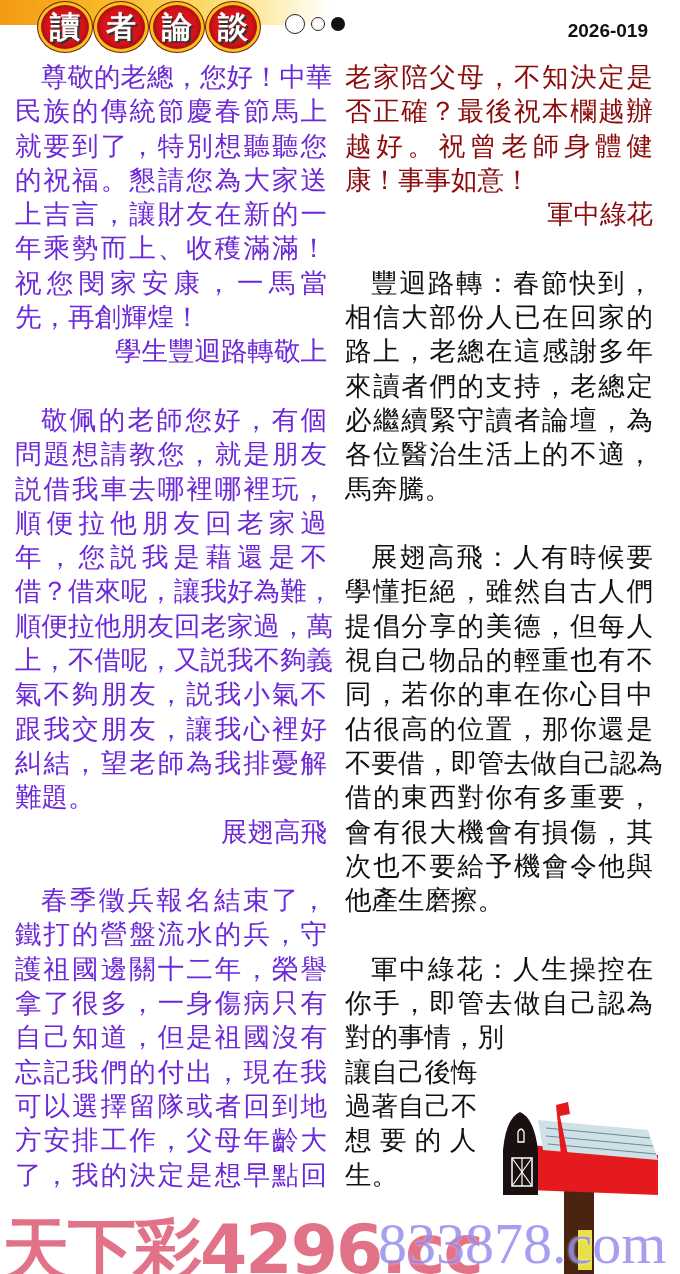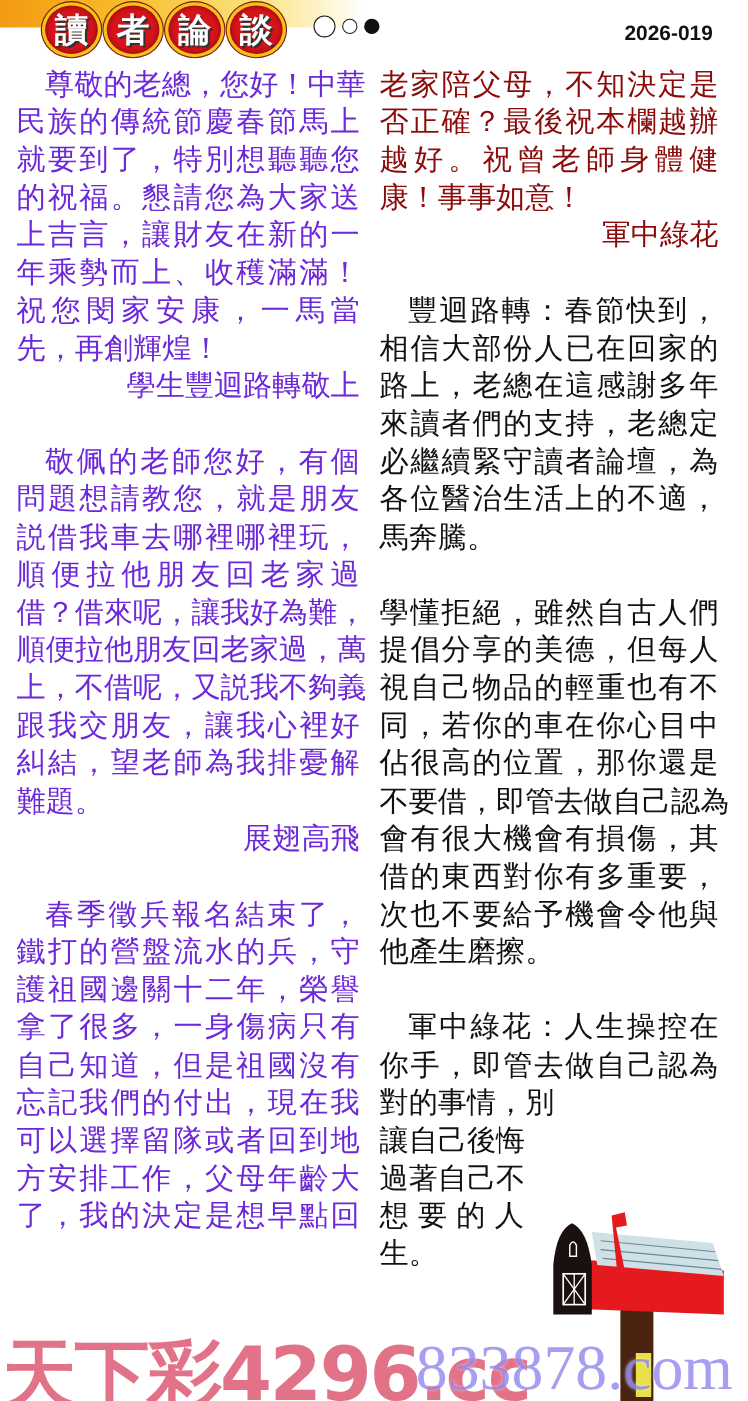--- a/index.html
+++ b/index.html
@@ -66,23 +66,25 @@
     <span class="line">祝您閔家安康，一馬當</span>
     <span class="line last">先，再創輝煌！</span>
     <span class="line sig">學生豐迴路轉敬上</span>
   </div>
   <div class="gap"></div>
   <div>
     <span class="line indent">敬佩的老師您好，有個</span>
     <span class="line">問題想請教您，就是朋友</span>
     <span class="line">説借我車去哪裡哪裡玩，</span>
     <span class="line">順便拉他朋友回老家過</span>
+    <span class="line">年，您説我是藉還是不</span>
     <span class="line">借？借來呢，讓我好為難，</span>
     <span class="line">順便拉他朋友回老家過，萬</span>
     <span class="line">上，不借呢，又説我不夠義</span>
+    <span class="line">氣不夠朋友，説我小氣不</span>
     <span class="line">跟我交朋友，讓我心裡好</span>
     <span class="line">糾結，望老師為我排憂解</span>
     <span class="line last">難題。</span>
     <span class="line sig">展翅高飛</span>
   </div>
   <div class="gap"></div>
   <div>
     <span class="line indent">春季徵兵報名結束了，</span>
     <span class="line">鐵打的營盤流水的兵，守</span>
     <span class="line">護祖國邊關十二年，榮譽</span>
@@ -108,28 +110,29 @@
     <span class="line indent">豐迴路轉：春節快到，</span>
     <span class="line">相信大部份人已在回家的</span>
     <span class="line">路上，老總在這感謝多年</span>
     <span class="line">來讀者們的支持，老總定</span>
     <span class="line">必繼續緊守讀者論壇，為</span>
     <span class="line">各位醫治生活上的不適，</span>
     <span class="line last">馬奔騰。</span>
   </div>
   <div class="gap"></div>
   <div>
+    <span class="line indent">展翅高飛：人有時候要</span>
     <span class="line">學懂拒絕，雖然自古人們</span>
     <span class="line">提倡分享的美德，但每人</span>
     <span class="line">視自己物品的輕重也有不</span>
     <span class="line">同，若你的車在你心目中</span>
     <span class="line">佔很高的位置，那你還是</span>
     <span class="line">不要借，即管去做自己認為</span>
+    <span class="line">借的東西對你有多重要，</span>
     <span class="line">會有很大機會有損傷，其</span>
-    <span class="line">借的東西對你有多重要，</span>
     <span class="line">次也不要給予機會令他與</span>
     <span class="line last">他產生磨擦。</span>
   </div>
   <div class="gap"></div>
   <div>
     <span class="line indent">軍中綠花：人生操控在</span>
     <span class="line">你手，即管去做自己認為</span>
     <span class="line last">對的事情，別</span>
     <span class="line last">讓自己後悔</span>
     <span class="line last">過著自己不</span>

